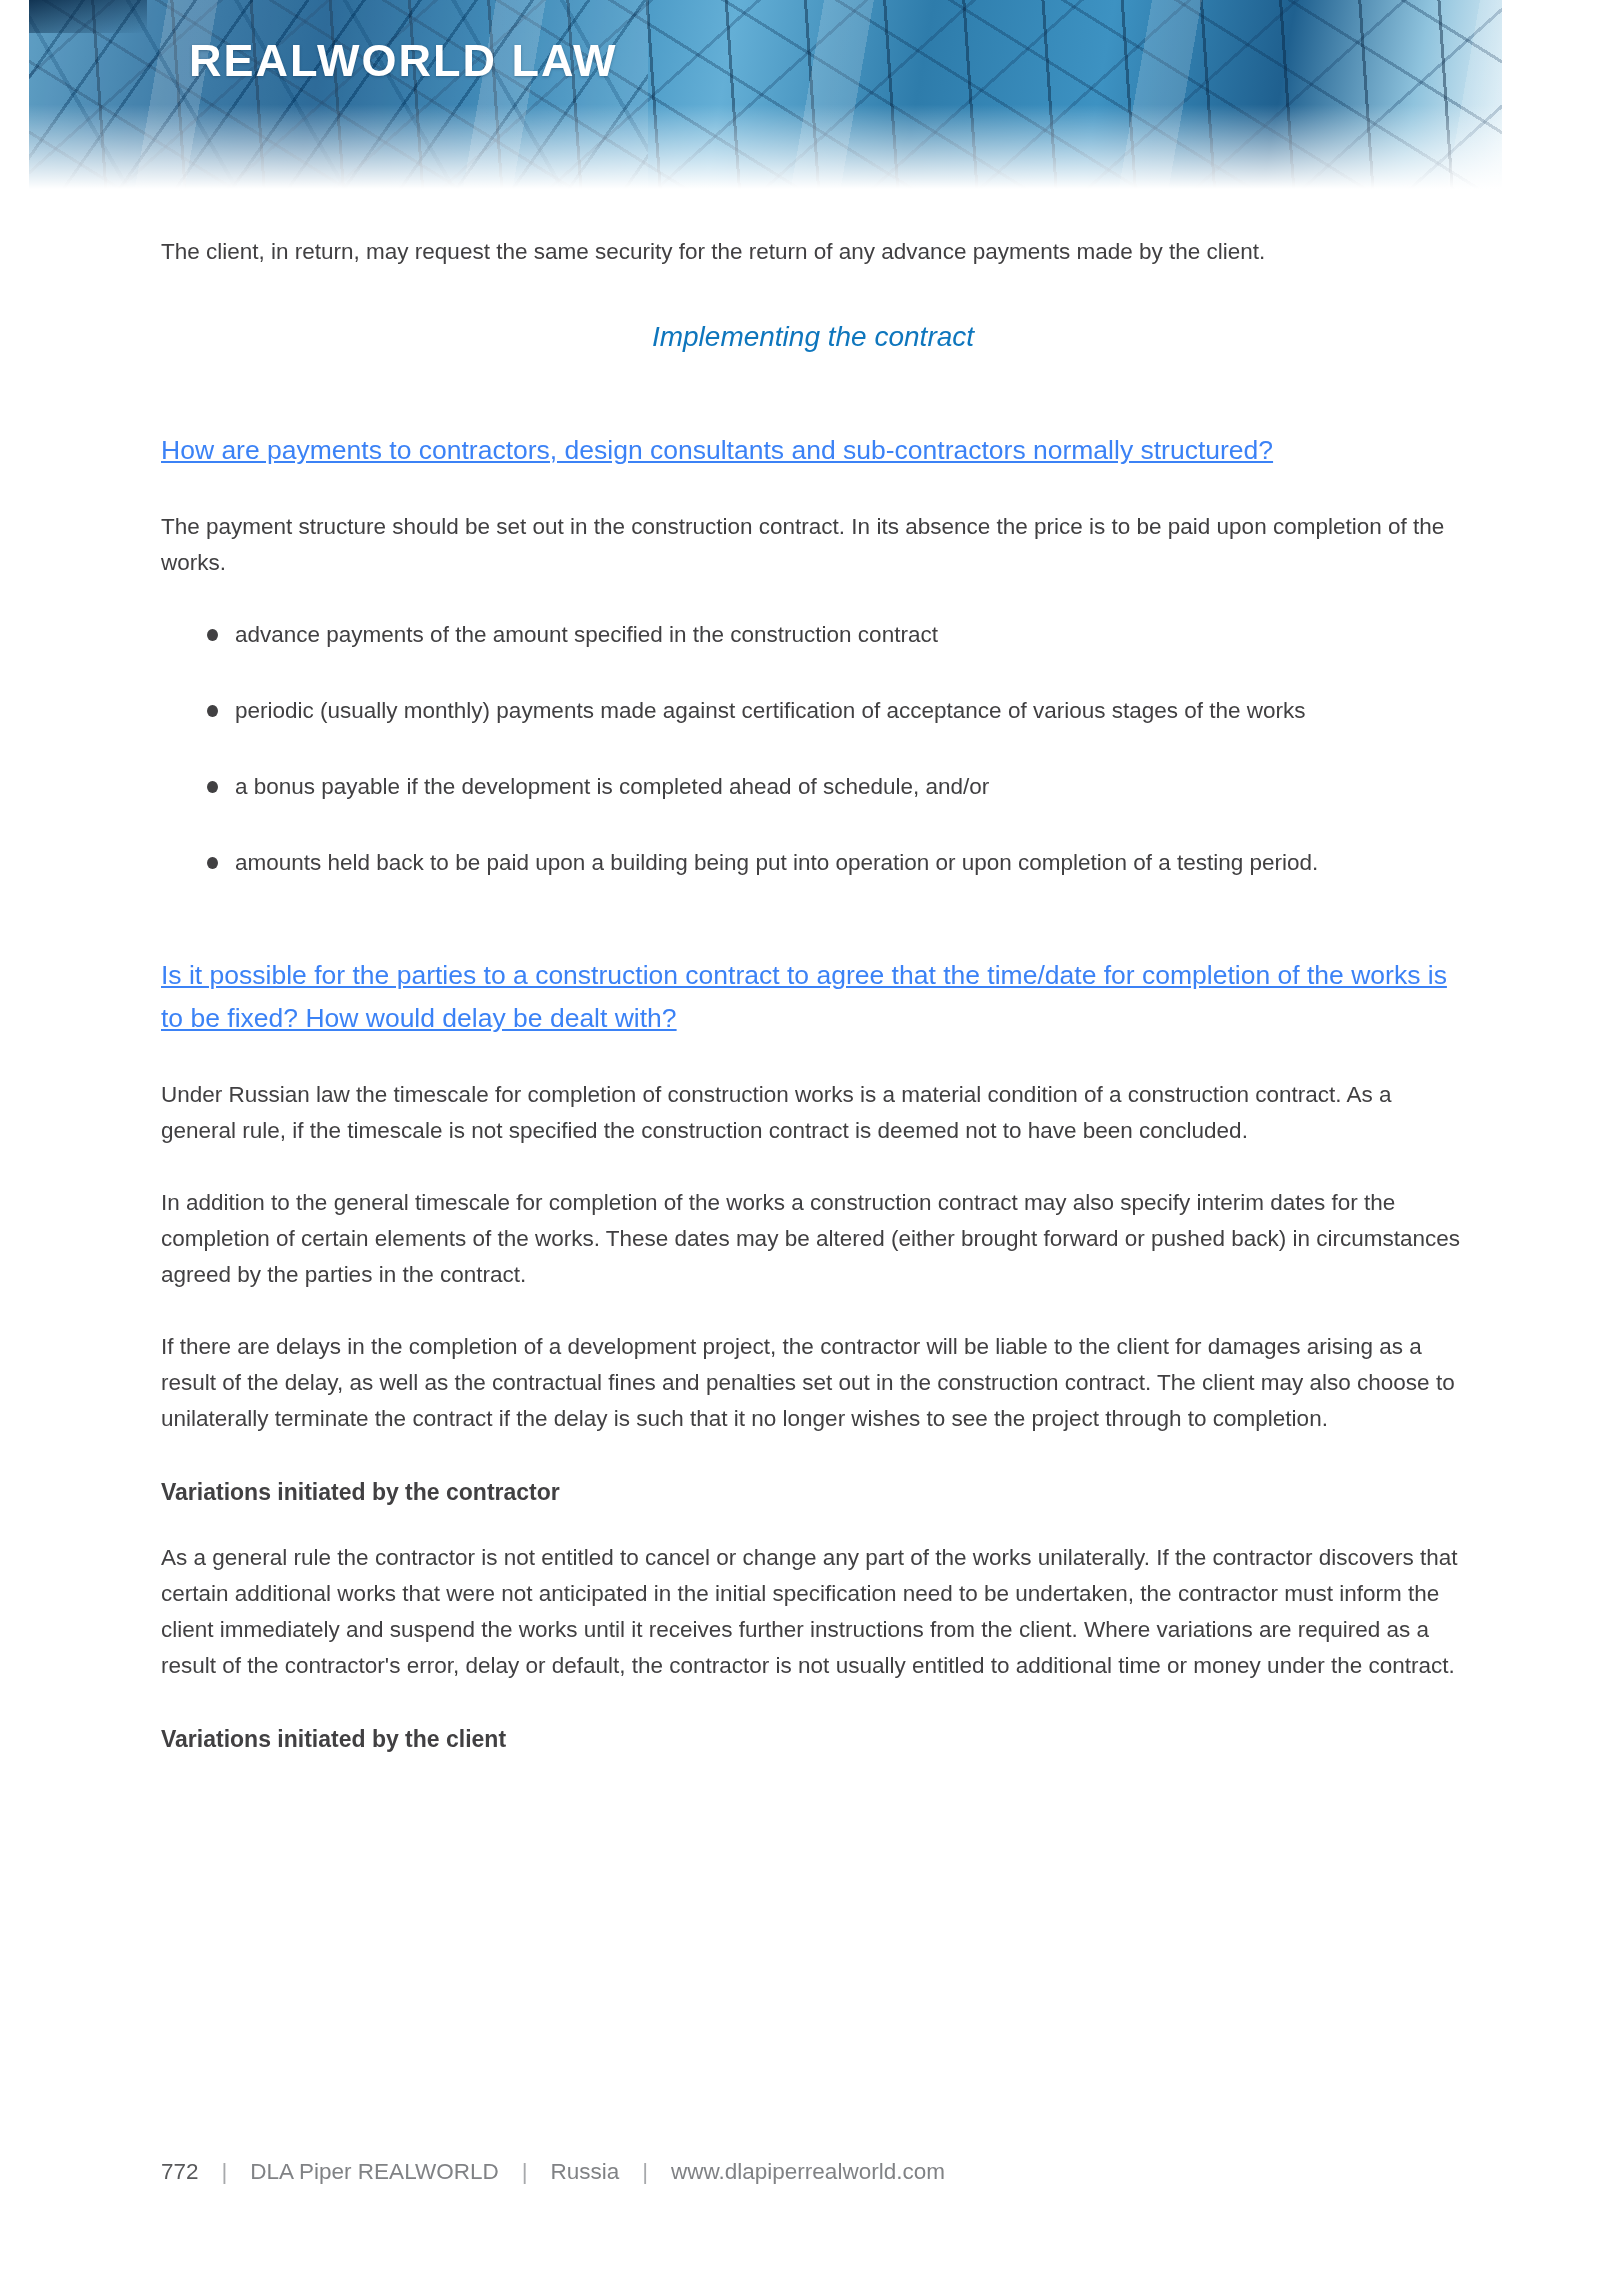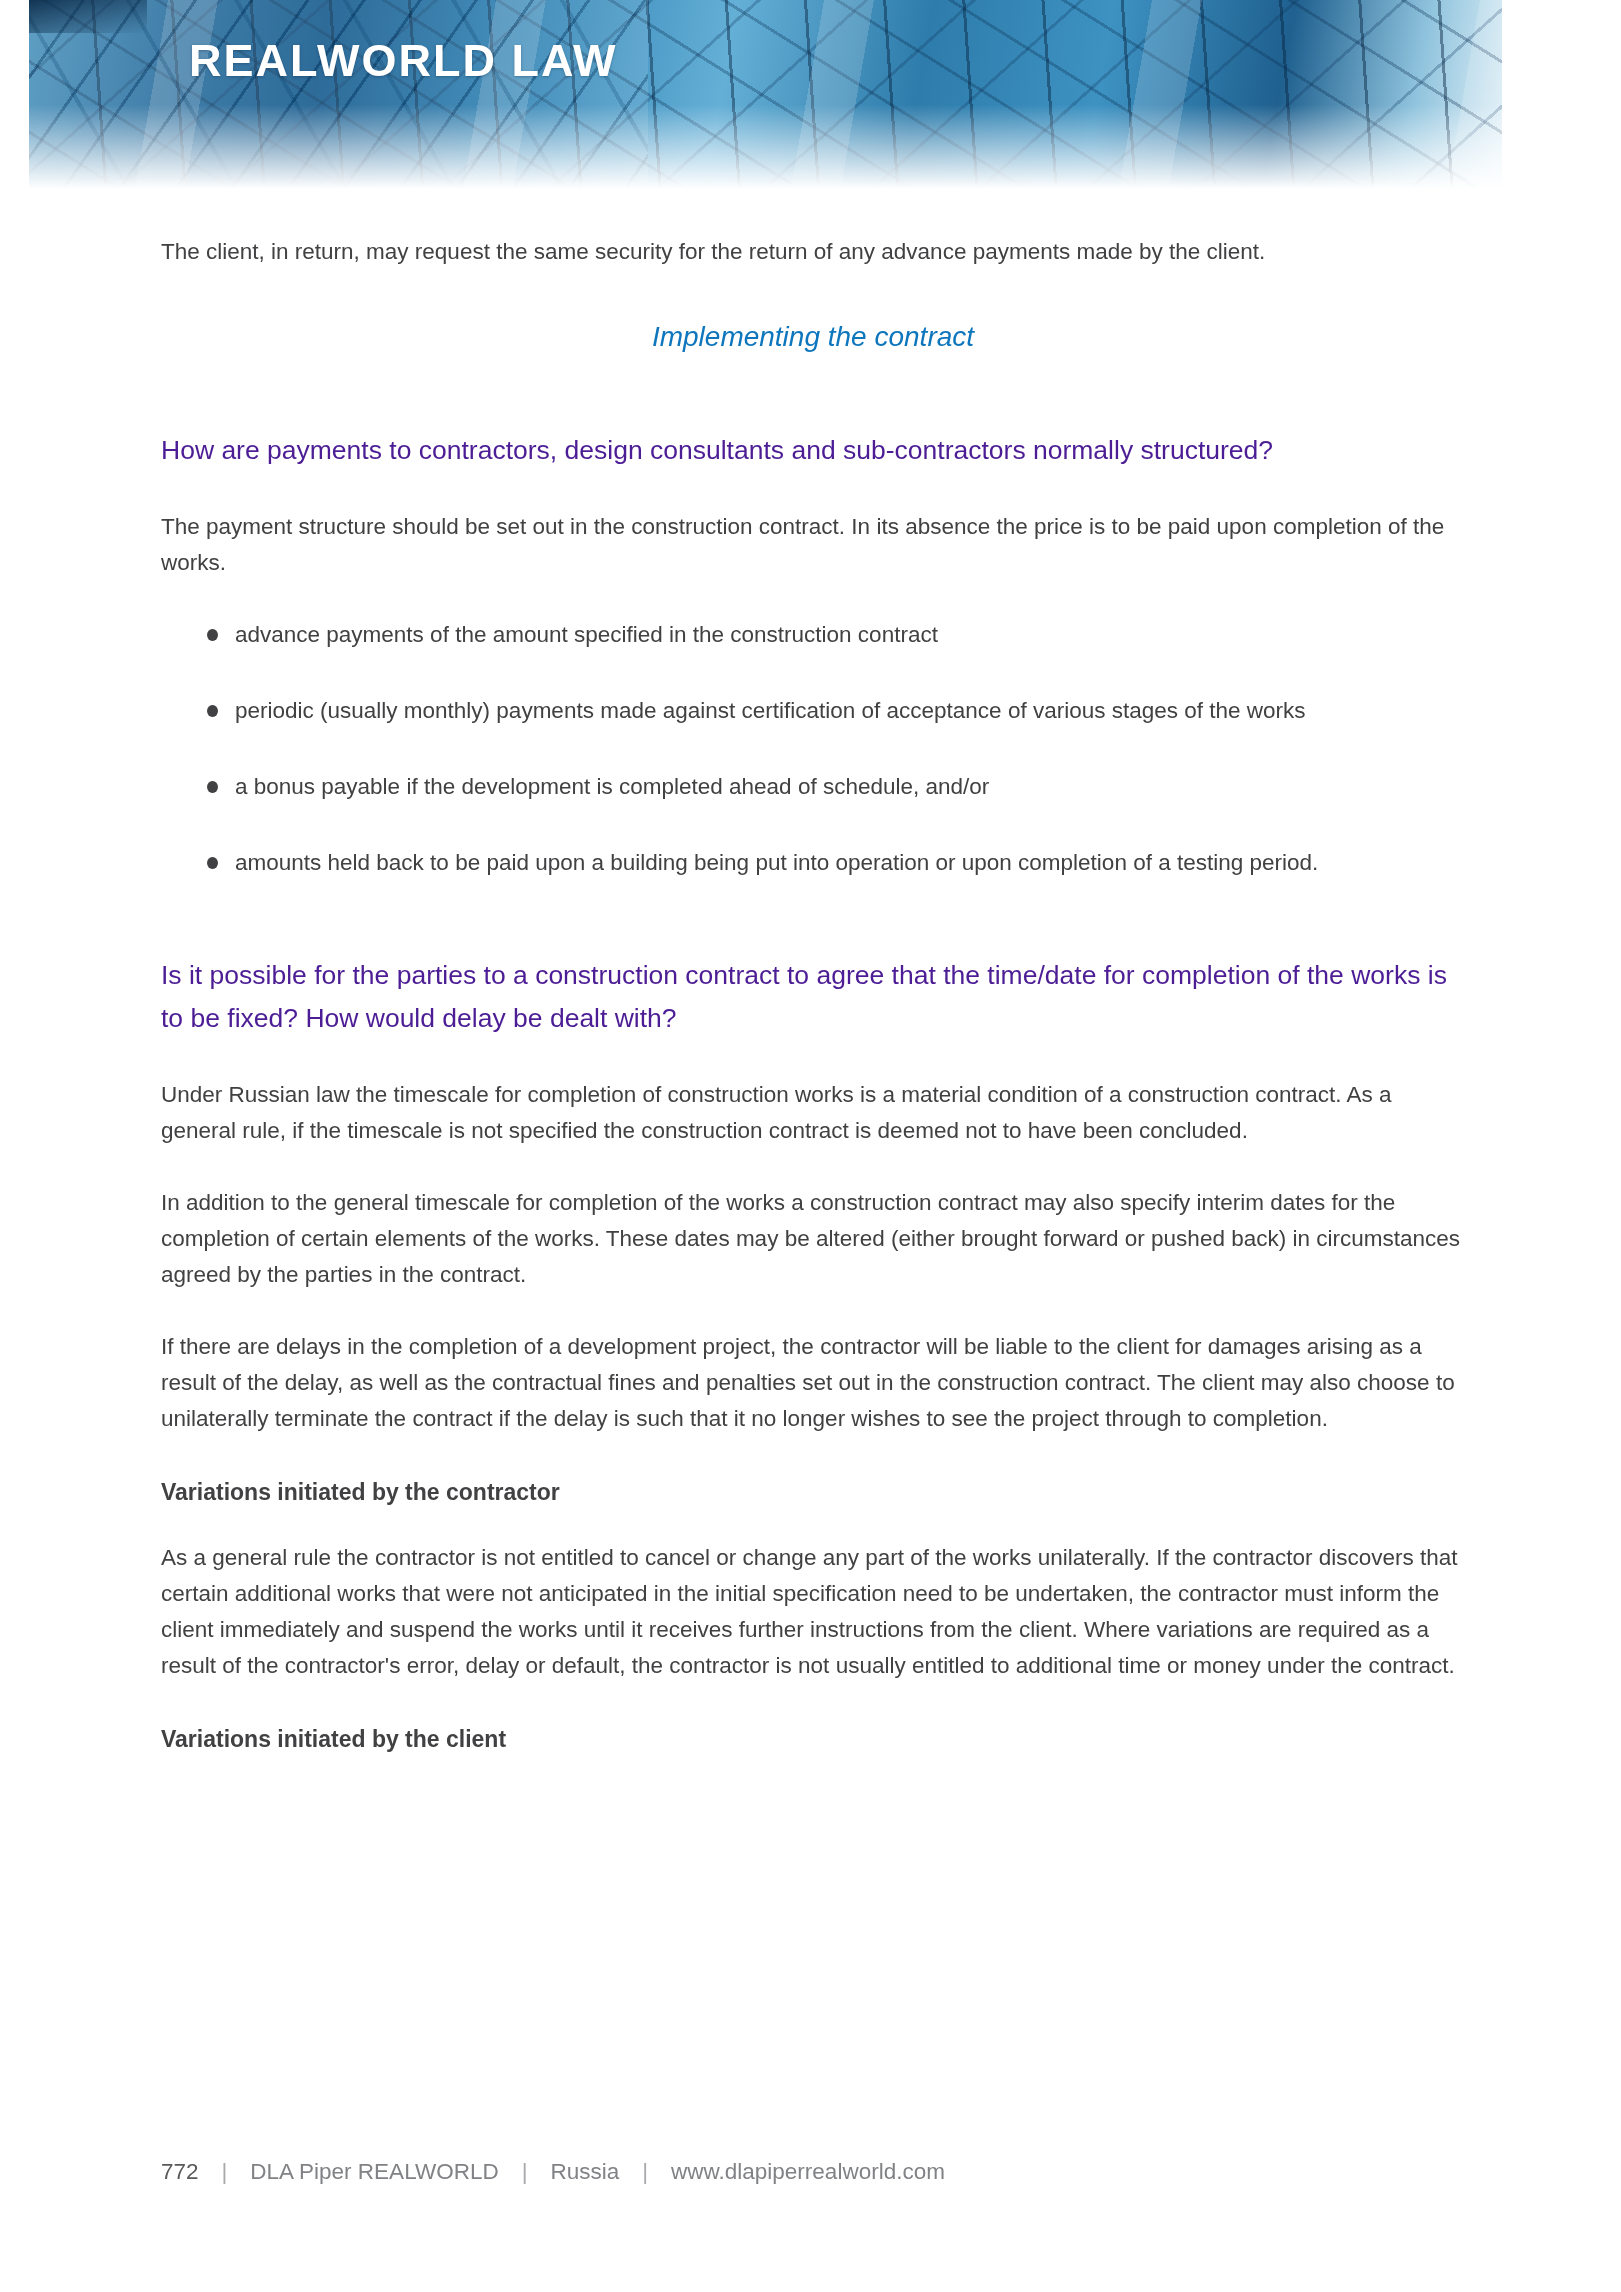--- a/index.html
+++ b/index.html
@@ -51,22 +51,22 @@
     color: #414042;
   }
   .content p.body-par {
     font-size: 22.5px; line-height: 36px; margin: 0 0 36px 0;
   }
   .section-italic {
     color: #0e76bd; font-style: italic; font-weight: 500;
     font-size: 28px; line-height: 39px; margin: 47px 0 45px 0; text-align: center;
   }
   .question {
-    color: #4c1d95; font-weight: 500;
-    font-size: 26.5px; line-height: 43px; margin: 73px 0 37px 0;
+    color: #3b82f6; font-weight: 500;
+    font-size: 26.5px; line-height: 43px; margin: 73px 0 37px 0; text-decoration: underline;
   }
   .subhead {
     color: #414042; font-weight: 700;
     font-size: 23px; line-height: 29px; margin: 41px 0 33px 0;
   }
   ul.bullets { list-style: none; margin: 0 0 9.8px 0; padding: 0; }
   ul.bullets li {
     position: relative; padding-left: 74px;
     font-size: 22.5px; line-height: 36px; margin: 0 0 40px 0;
   }

